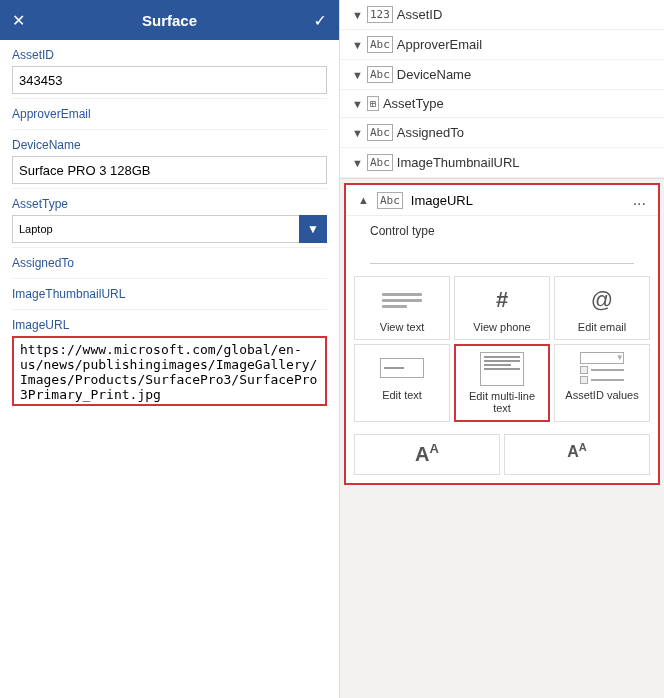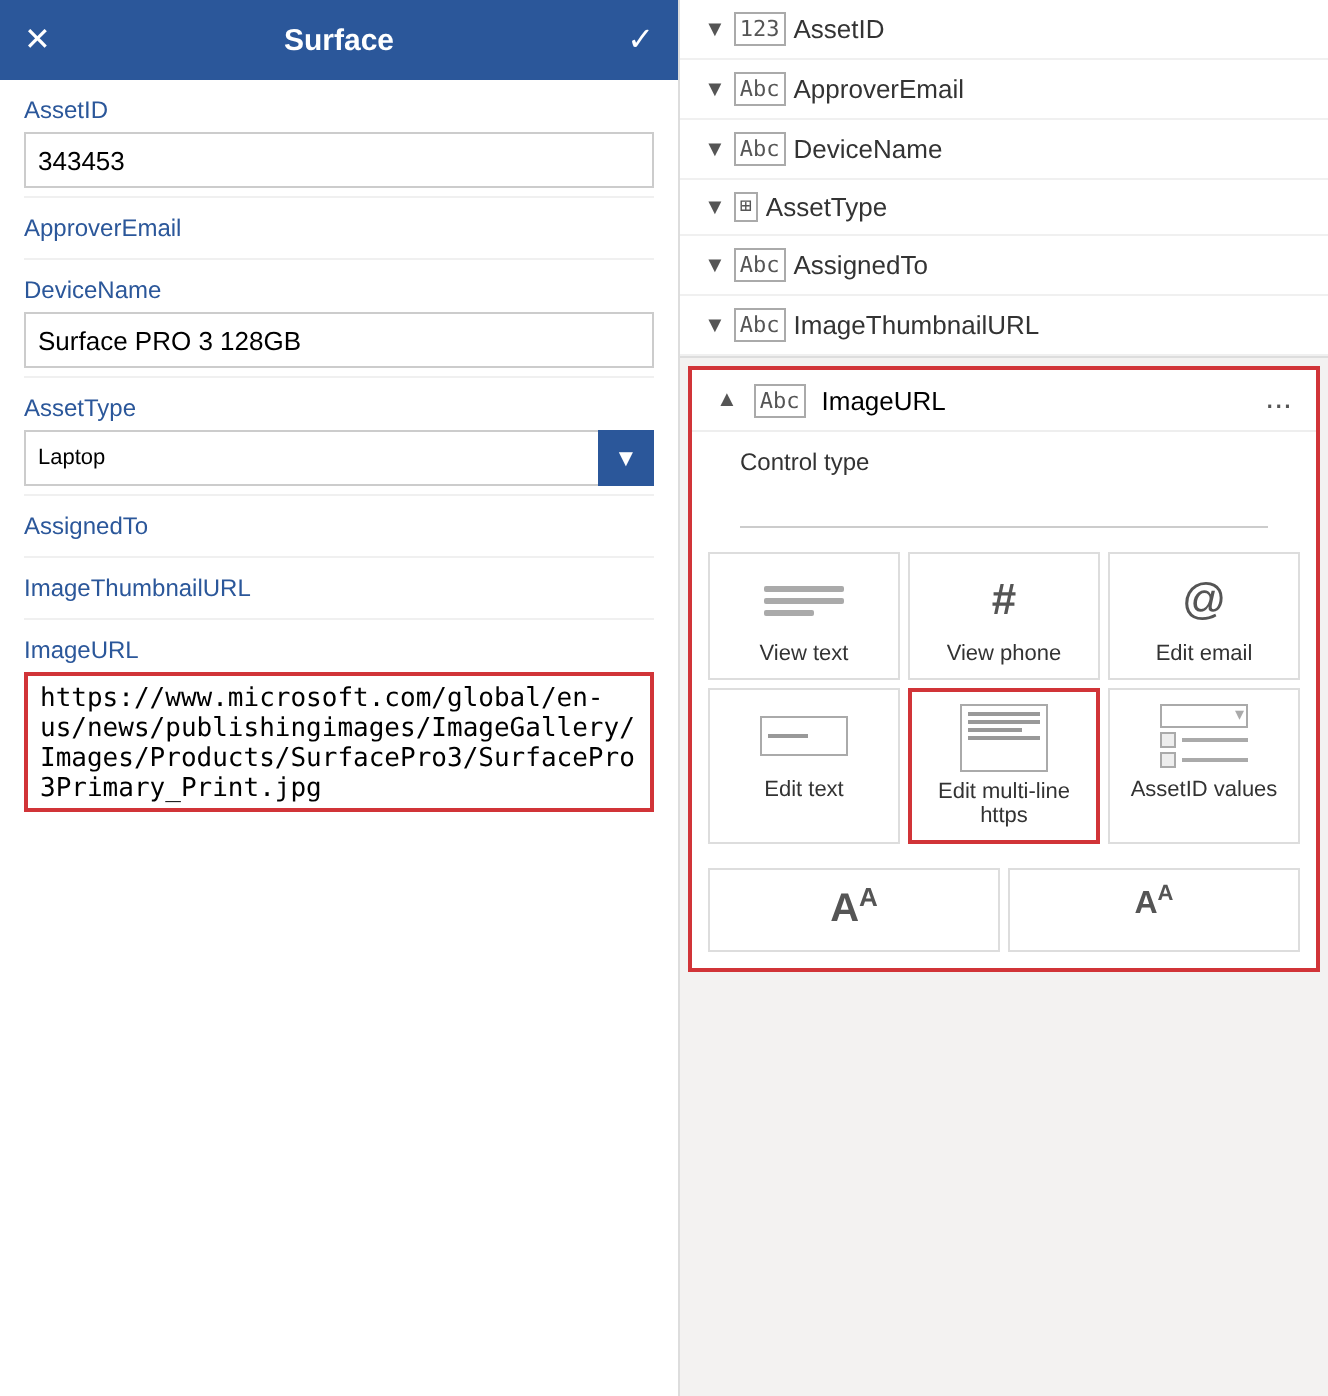--- a/index.html
+++ b/index.html
@@ -541,21 +541,21 @@
 
       <div class="control-item selected">
         <div class="control-icon">
           <div class="icon-multiline">
             <div class="icon-ml-line w-full"></div>
             <div class="icon-ml-line w-full"></div>
             <div class="icon-ml-line w-3q"></div>
             <div class="icon-ml-line w-full"></div>
           </div>
         </div>
-        <span>Edit multi-line https</span>
+        <span>Edit multi-line text</span>
       </div>
 
       <div class="control-item">
         <div class="control-icon">
           <div class="icon-allowed">
             <div class="icon-av-select"></div>
             <div class="icon-av-row">
               <div class="icon-av-check"></div>
               <div class="icon-av-line"></div>
             </div>

